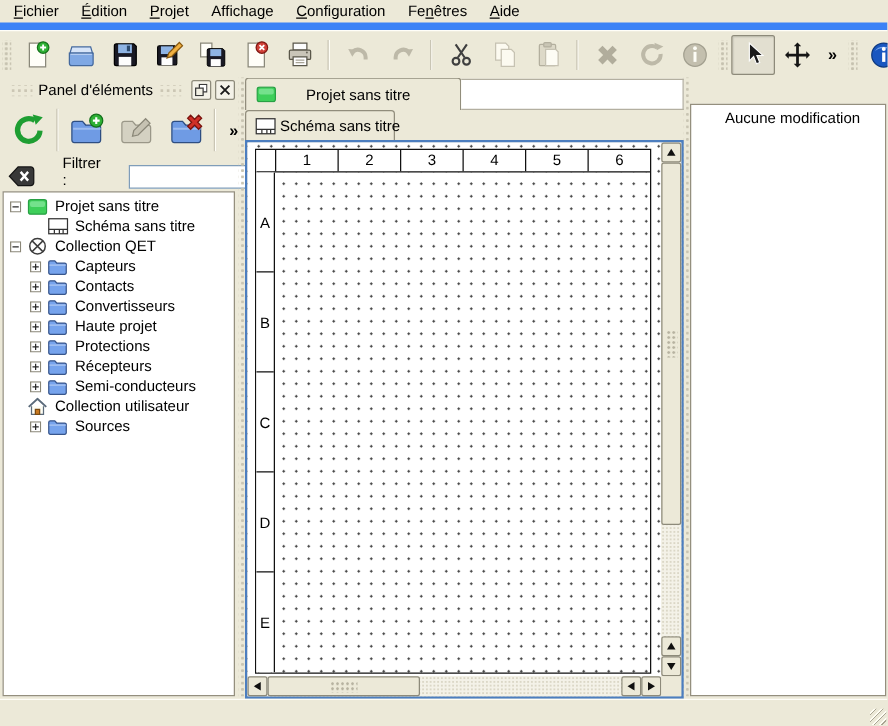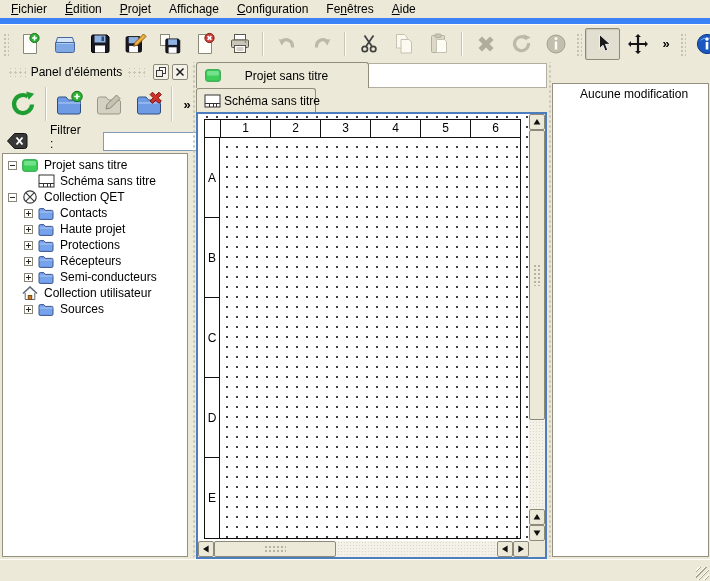--- a/index.html
+++ b/index.html
@@ -434,21 +434,53 @@
             <rect x="0.5" y="0.5" width="8" height="8" fill="#fff" stroke="#8a8778"></rect>
             <path d="M2 4.5 h5 M4.5 2 v5" stroke="#2a2a2a"></path>
           </svg>
         </span>
         <span class="ticon">
           <svg width="16" height="13" viewBox="0 0 16 13">
             <path d="M1 2.8 a1.2 1.2 0 0 1 1.2 -1.2 h3.6 l1.6 1.8 h6.4 a1.2 1.2 0 0 1 1.2 1.2 v6.6 a1.2 1.2 0 0 1 -1.2 1.2 h-11.6 a1.2 1.2 0 0 1 -1.2 -1.2z" fill="#76a3ec" stroke="#38568c"></path>
             <path d="M1.6 5 h13" stroke="#aec7f2"></path>
           </svg>
         </span>
+        <span class="tlabel">Capteurs</span>
+      </div>
+      <div class="tree-row">
+        <span class="t-indent" style="width:16px"></span>
+        <span class="exp">
+          <svg width="9" height="9" viewBox="0 0 9 9">
+            <rect x="0.5" y="0.5" width="8" height="8" fill="#fff" stroke="#8a8778"></rect>
+            <path d="M2 4.5 h5 M4.5 2 v5" stroke="#2a2a2a"></path>
+          </svg>
+        </span>
+        <span class="ticon">
+          <svg width="16" height="13" viewBox="0 0 16 13">
+            <path d="M1 2.8 a1.2 1.2 0 0 1 1.2 -1.2 h3.6 l1.6 1.8 h6.4 a1.2 1.2 0 0 1 1.2 1.2 v6.6 a1.2 1.2 0 0 1 -1.2 1.2 h-11.6 a1.2 1.2 0 0 1 -1.2 -1.2z" fill="#76a3ec" stroke="#38568c"></path>
+            <path d="M1.6 5 h13" stroke="#aec7f2"></path>
+          </svg>
+        </span>
         <span class="tlabel">Contacts</span>
+      </div>
+      <div class="tree-row">
+        <span class="t-indent" style="width:16px"></span>
+        <span class="exp">
+          <svg width="9" height="9" viewBox="0 0 9 9">
+            <rect x="0.5" y="0.5" width="8" height="8" fill="#fff" stroke="#8a8778"></rect>
+            <path d="M2 4.5 h5 M4.5 2 v5" stroke="#2a2a2a"></path>
+          </svg>
+        </span>
+        <span class="ticon">
+          <svg width="16" height="13" viewBox="0 0 16 13">
+            <path d="M1 2.8 a1.2 1.2 0 0 1 1.2 -1.2 h3.6 l1.6 1.8 h6.4 a1.2 1.2 0 0 1 1.2 1.2 v6.6 a1.2 1.2 0 0 1 -1.2 1.2 h-11.6 a1.2 1.2 0 0 1 -1.2 -1.2z" fill="#76a3ec" stroke="#38568c"></path>
+            <path d="M1.6 5 h13" stroke="#aec7f2"></path>
+          </svg>
+        </span>
+        <span class="tlabel">Convertisseurs</span>
       </div>
       <div class="tree-row">
         <span class="t-indent" style="width:16px"></span>
         <span class="exp">
           <svg width="9" height="9" viewBox="0 0 9 9">
             <rect x="0.5" y="0.5" width="8" height="8" fill="#fff" stroke="#8a8778"></rect>
             <path d="M2 4.5 h5 M4.5 2 v5" stroke="#2a2a2a"></path>
           </svg>
         </span>
         <span class="ticon">

